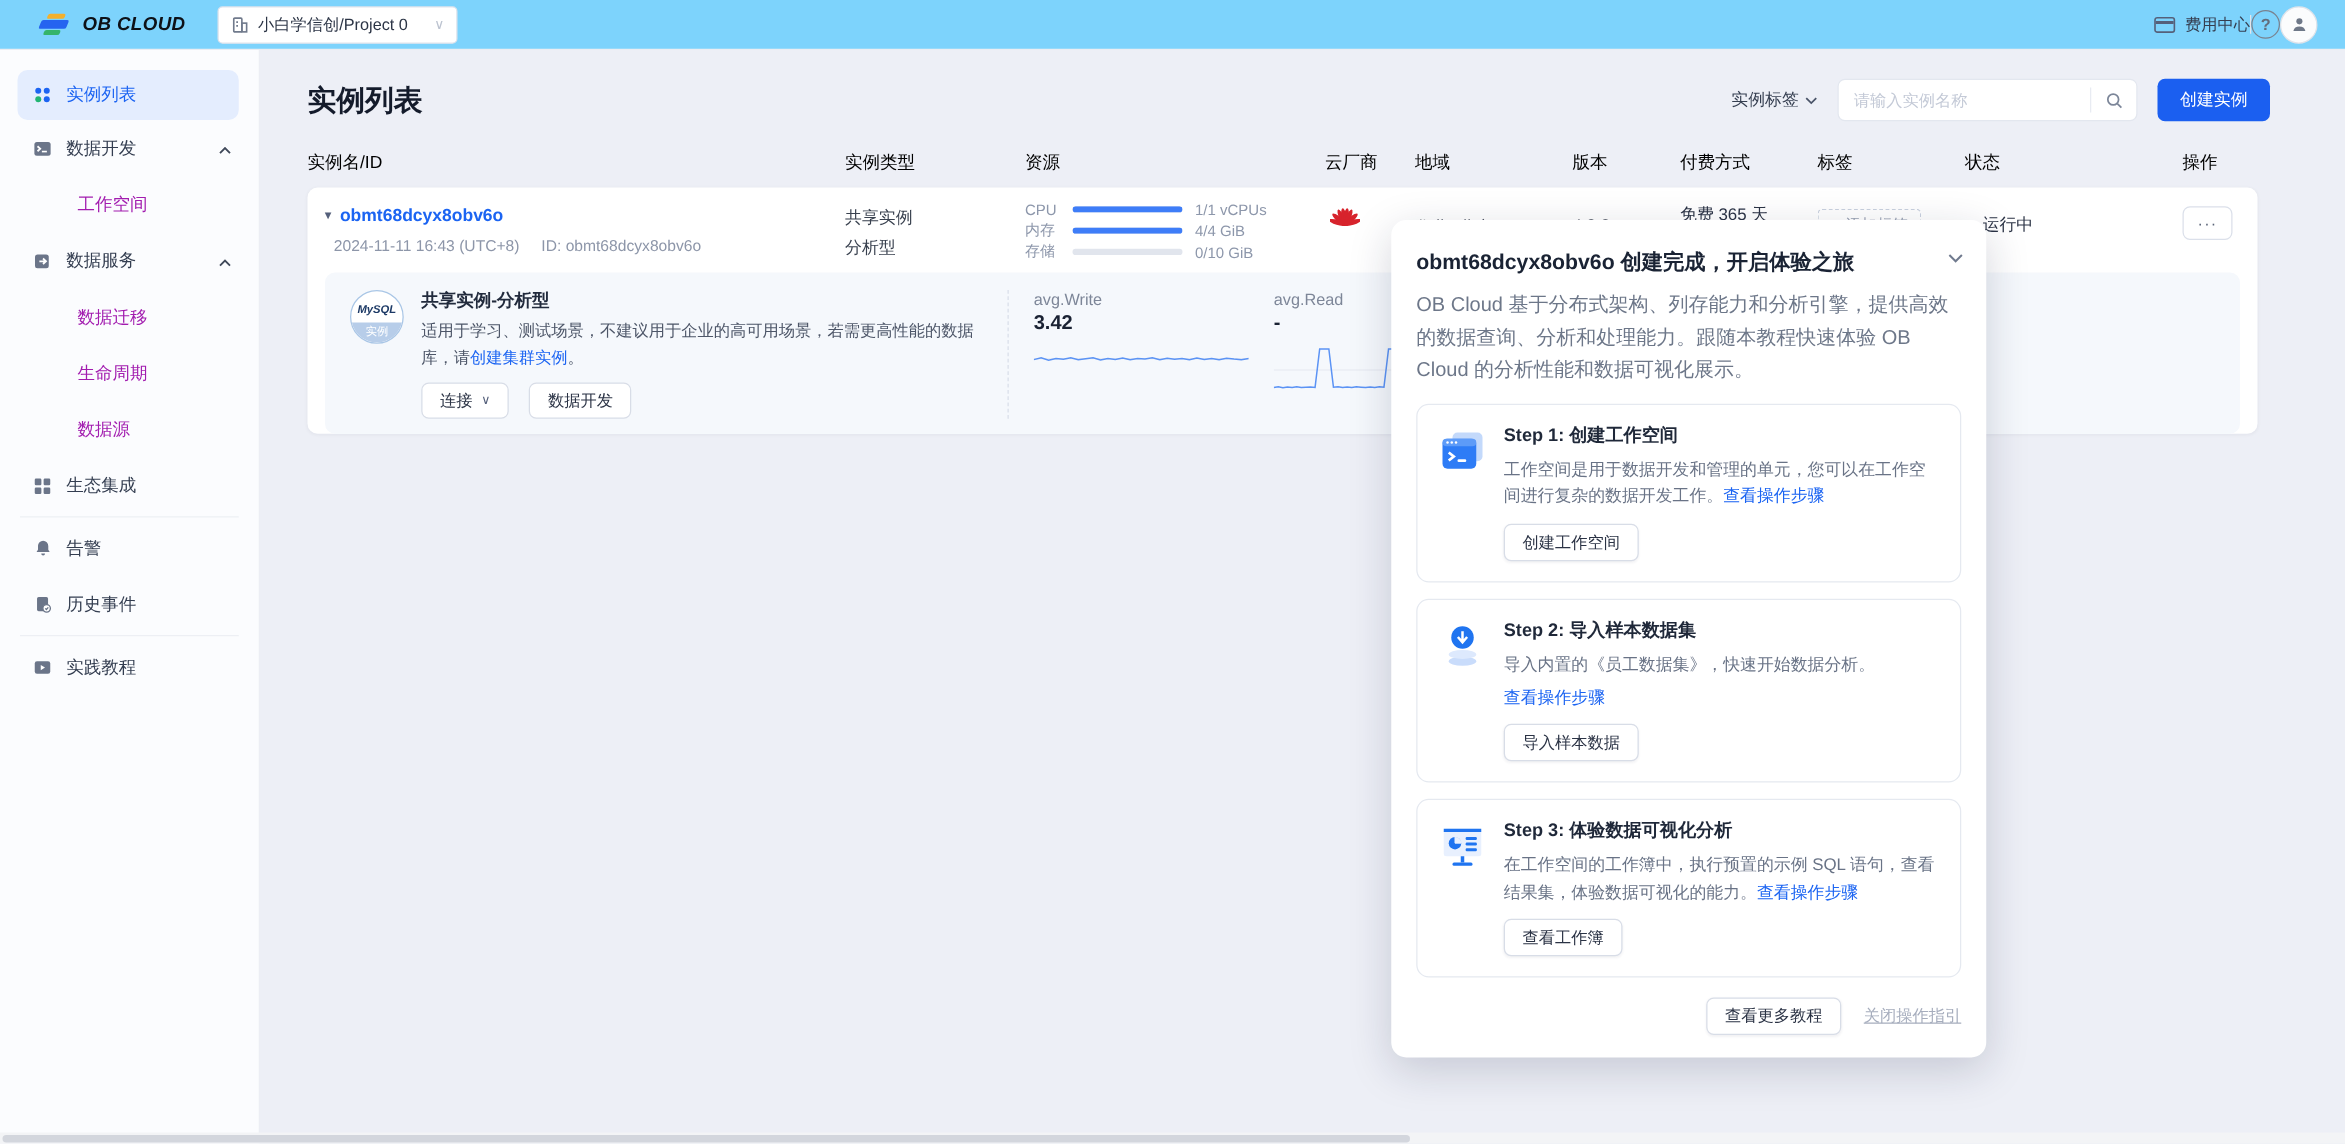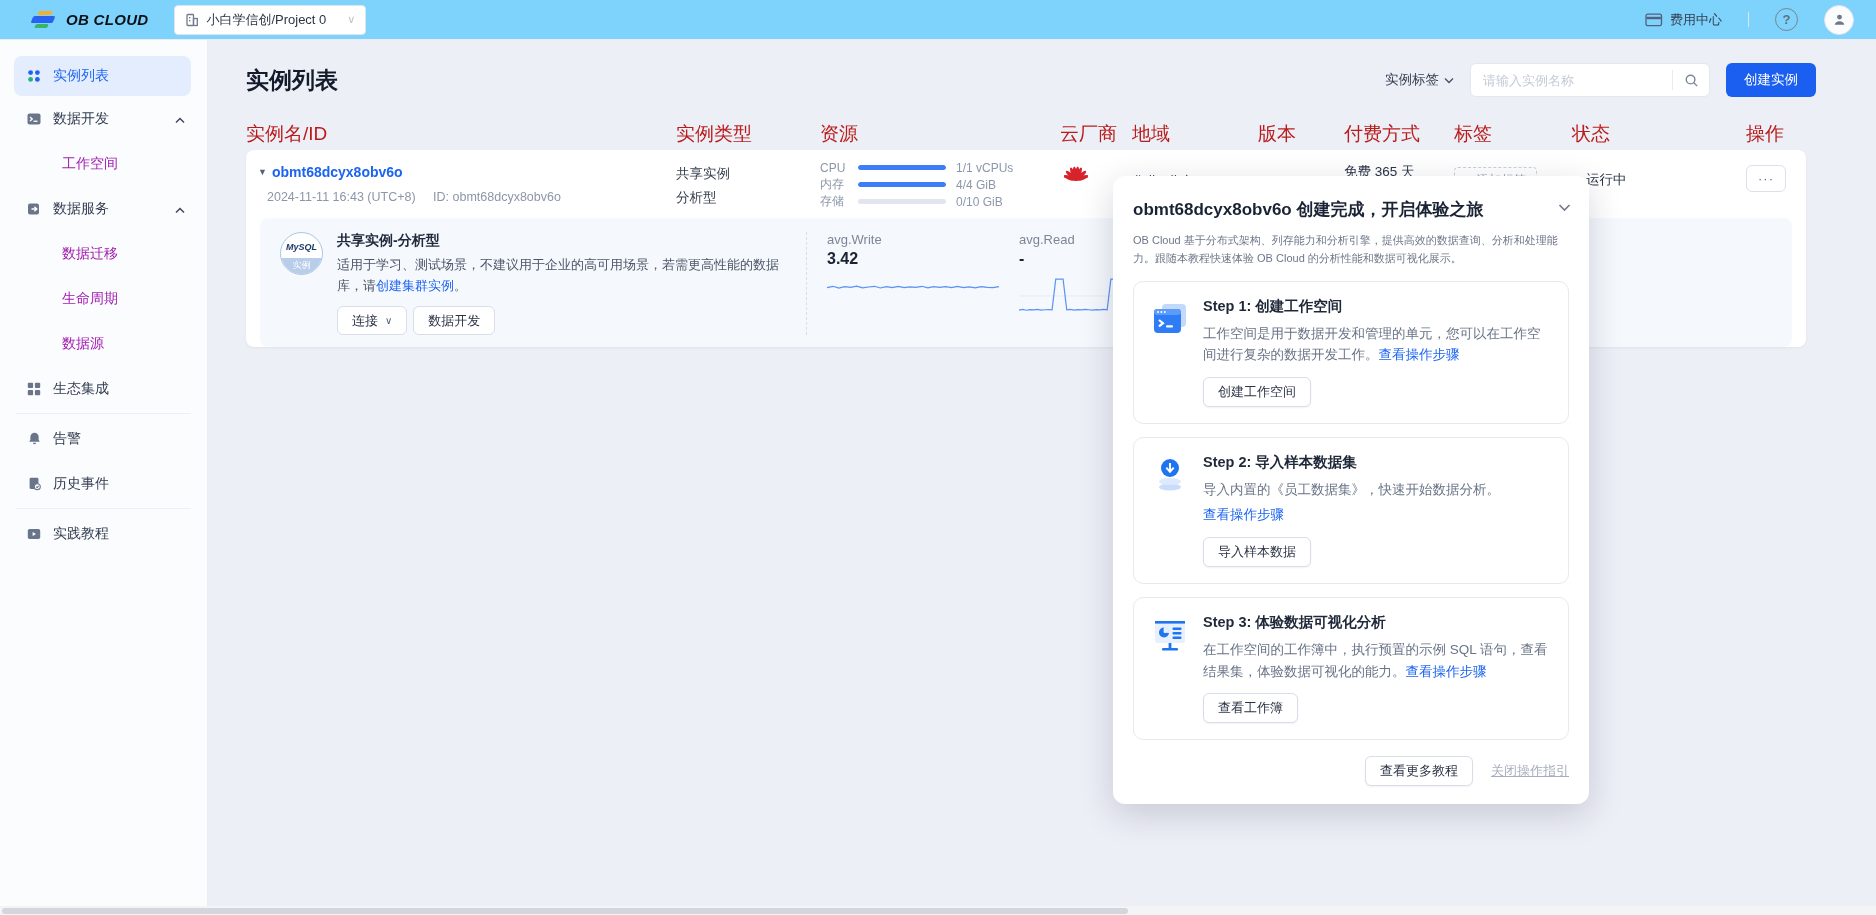--- a/index.html
+++ b/index.html
@@ -10,21 +10,21 @@
   .topbar { position:absolute; left:0; top:0; right:0; height:40px; background:#7dd3fc; border-bottom:1px solid #ebedf2; display:flex; align-items:center; padding:0 22px; z-index:30; }
   .logo { display:flex; align-items:center; gap:9px; margin-left:8px; }
   .logo-mark { position:relative; width:27px; height:19px; }
   .ls { position:absolute; transform:skewX(-22deg); border-radius:1.5px; }
   .ls1 { left:8px; top:1px; width:14px; height:4px; background:#f3b02c; }
   .ls2 { left:2px; top:6px; width:22px; height:7px; background:#2563f0; }
   .ls3 { left:5px; top:14px; width:13px; height:4px; background:#35b46a; }
   .logo-text { font-weight:800; font-style:italic; font-size:15px; color:#0d1117; letter-spacing:.3px; }
   .proj-select { margin-left:26px; width:192px; height:30px; border:1px solid #dfe3ec; border-radius:4px; background:#fff; display:flex; align-items:center; gap:7px; padding:0 10px; font-size:13px; color:#2c3546; cursor:pointer; }
   .proj-select .chev { margin-left:auto; color:#bcc3d0; font-size:11px; }
-  .top-right { margin-left:auto; display:flex; align-items:center; gap:26px; }
+  .top-right { margin-left:auto; display:flex; align-items:center; gap:0; }
   .billing { display:flex; align-items:center; gap:7px; font-size:13px; color:#353e50; cursor:pointer; }
   .vdiv { width:1px; height:15px; background:#e2e5ec; }
   .help-btn { width:23px; height:23px; border-radius:50%; border:1.4px solid #79828f; color:#636d7c; font-size:13px; display:flex; align-items:center; justify-content:center; cursor:pointer; font-weight:600; }
   .avatar { width:30px; height:30px; border-radius:50%; border:1px solid #dfe3ea; background:#fbfcfd; display:flex; align-items:center; justify-content:center; cursor:pointer; }
 
   
   .sidebar { position:absolute; left:0; top:40px; bottom:0; width:208px; background:#fbfcfe; border-right:1px solid #eceef4; padding-top:16px; z-index:25; }
   .nav-item { height:45px; display:flex; align-items:center; gap:11px; padding-left:26px; font-size:14px; color:#333d50; cursor:pointer; }
   .nav-item .nicon { width:16px; height:16px; display:flex; align-items:center; justify-content:center; flex:0 0 16px; }
   .nav-item.active { margin:0 16px 0 14px; padding-left:12px; height:40px; border-radius:8px; background:#e4edfe; color:#1c64f2; font-weight:500; }
@@ -39,21 +39,21 @@
   .toolbar { margin-left:auto; display:flex; align-items:center; gap:16px;justify-content:flex-end; }
   .tag-filter { display:flex; align-items:center; gap:5px; font-size:13.5px; color:#353e50; cursor:pointer; }
   .search-box { width:240px; height:34px; background:#fff; border:1px solid #e3e7ef; border-radius:6px; display:flex; align-items:center; }
   .search-box input { flex:1; min-width:0; border:none; outline:none; background:transparent; padding:0 12px; font-size:13px; color:#333d50; font-family:inherit; }
   .search-box input::placeholder { color:#c4cad7; }
   .search-div { width:1px; height:20px; background:#e8ebf2; }
   .search-btn { width:36px; height:100%; display:flex; align-items:center; justify-content:center; cursor:pointer; }
   .create-btn { height:34px; padding:0 18px; background:#1b5ff0; color:#fff; border:none; border-radius:6px; font-size:13.5px; display:flex; align-items:center; cursor:pointer; font-family:inherit; }
 
   
-  .thead { position:relative; height:34px; width:1560px; margin-top:8px; font-size:19px; color:#b91c1c; }
+  .thead { position:relative; height:34px; width:1560px; margin-top:8px; font-size:14px; color:#000000; }
   .th { position:absolute; top:9px; white-space:nowrap; }
   .l-name{left:0;} .l-type{left:430px;} .l-res{left:574px;} .l-vendor{left:814px;} .l-region{left:886px;} .l-version{left:1012px;} .l-billing{left:1098px;} .l-tag{left:1208px;} .l-status{left:1326px;} .l-action{left:1500px;}
 
   .card { position:relative; width:1560px; background:#fff; border-radius:8px; box-shadow:0 1px 3px rgba(16,24,40,.05); margin-top:4px; z-index:1; }
   .row-top { position:relative; height:68px; }
   .cell { position:absolute; white-space:nowrap; }
   .c-name { left:12px; top:14px; display:flex; align-items:center; gap:5px; }
   .expand-arrow { color:#55607b; font-size:9px; cursor:pointer; }
   .inst-link { color:#1b64f2; font-size:14px; font-weight:600; cursor:pointer; }
   .c-meta { left:21px; top:40px; font-size:12.5px; color:#8d96a9; }
@@ -78,35 +78,35 @@
 
   
   .expanded { margin:0 14px 14px; background:#f5f8fc; border-radius:8px; padding:14px 20px 12px; display:flex; align-items:flex-start; }
   .mysql-badge { position:relative; width:43px; height:43px; border-radius:50%; border:1px solid #a9c6e6; background:#fff; overflow:hidden; flex:0 0 43px; margin-right:14px; }
   .mb-top { text-align:center; font-size:9px; font-weight:700; font-style:italic; color:#1d3a66; margin-top:9px; }
   .mb-bottom { position:absolute; left:0; right:0; bottom:0; height:16px; background:#b7cde9; color:#fff; font-size:9px; text-align:center; line-height:15px; }
   .exp-text { width:455px; }
   .exp-title { font-size:14px; font-weight:700; color:#222b3d; }
   .exp-desc { margin-top:5px; font-size:13px; color:#4d5668; line-height:1.58; }
   .exp-link { color:#1b64f2; cursor:pointer; }
-  .exp-btns { margin-top:10px; display:flex; gap:6px; }
+  .exp-btns { margin-top:10px; display:flex; gap:16px; }
   .wbtn { height:29px; padding:0 14px; background:#fff; border:1px solid #d8dde7; border-radius:6px; font-size:13px; color:#2b3345; display:inline-flex; align-items:center; gap:7px; cursor:pointer; font-family:inherit; }
   .wbtn .chev { font-size:10px; color:#55607b; }
   .exp-div { border-left:1px dashed #d9dee9; align-self:stretch; margin:0 20px 0 14px; }
   .metric { width:178px; }
   .metric + .metric { margin-left:14px; }
   .metric-label { font-size:13px; color:#7d8698; }
   .metric-value { font-size:16px; font-weight:700; color:#1a2233; margin-top:3px; }
   .spark { display:block; margin-top:2px; }
 
   
   .guide { position:absolute; left:1113px; top:176px; width:476px; background:#fff; border-radius:12px; box-shadow:0 10px 34px rgba(20,30,60,.18); padding:22px 20px 18px; z-index:20; }
   .guide-title { font-size:17px; font-weight:700; color:#1a2334; padding-right:28px; }
   .guide-collapse { position:absolute; top:22px; right:18px; cursor:pointer; }
-  .guide-intro { margin-top:11px; font-size:11px; color:#6d7789; line-height:1.62; }
+  .guide-intro { margin-top:11px; font-size:16px; color:#6d7789; line-height:1.62; }
   .step-card { margin-top:13px; border:1px solid #e5e9f0; border-radius:10px; padding:15px 16px 16px; display:flex; gap:13px; }
   .step-icon { width:40px; flex:0 0 40px; padding-top:2px; }
   .step-body { flex:1; }
   .step-title { font-size:14.5px; font-weight:600; color:#1f2839; }
   .step-desc { margin-top:7px; font-size:13.5px; color:#697386; line-height:1.6; }
   .step-link { color:#1b64f2; cursor:pointer; }
   .step-link.block { display:inline-block; margin-top:4px; }
   .step-btn { margin-top:11px; height:30px; padding:0 14px; background:#fff; border:1px solid #d8dde7; border-radius:6px; font-size:13px; color:#2b3345; display:inline-flex; align-items:center; cursor:pointer; box-shadow:0 1px 2px rgba(31,41,64,.06); font-family:inherit; }
   .guide-footer { margin-top:16px; display:flex; align-items:center; gap:18px;justify-content:flex-end; }
   .close-link { font-size:13px; color:#a6adbd; text-decoration:underline; cursor:pointer; }

